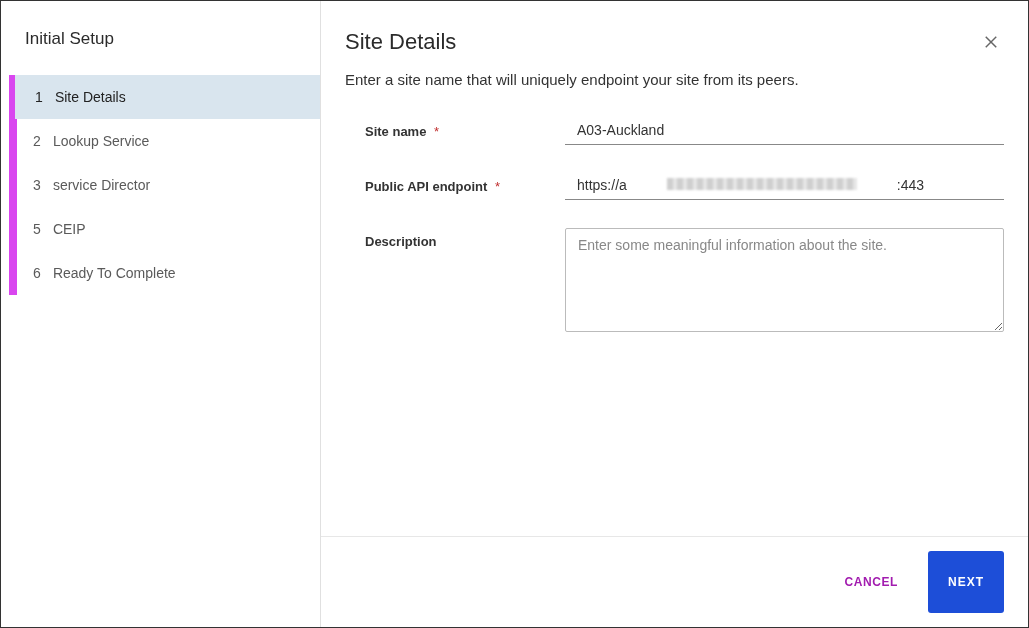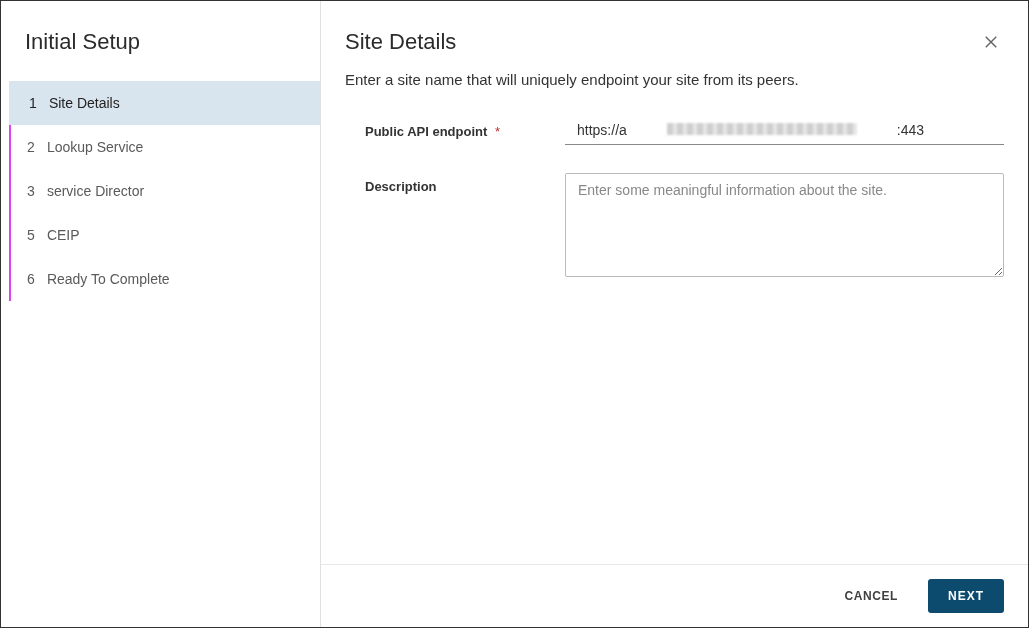--- a/index.html
+++ b/index.html
@@ -20,31 +20,31 @@
     }
     
     .sidebar {
       width: 320px;
       padding: 28px 0 0 0;
       border-right: 1px solid #e0e0e0;
       display: flex;
       flex-direction: column;
     }
     .sidebar-title {
-      font-size: 22px;
+      font-size: 17px;
       font-weight: 400;
       color: #2b2b2b;
       padding: 0 0 26px 24px;
     }
     .steps {
       list-style: none;
       padding-left: 24px;
     }
     .steps-rail {
-      border-left: 2px solid #d946ef;
+      border-left: 8px solid #d946ef;
       margin-left: 8px;
     }
     .step-item {
       padding: 14px 12px 14px 18px;
       font-size: 14px;
       color: #5a5a5a;
       cursor: pointer;
       margin-left: -2px;
     }
     .step-item .num { display: inline-block; width: 16px; }
@@ -182,36 +182,36 @@
       border-top: 1px solid #e7e7e7;
       padding: 14px 24px;
       display: flex;
       justify-content: flex-end;
       gap: 18px;
       align-items: center;
     }
     .btn-flat {
       background: none;
       border: none;
-      color: #404040;
+      color: #a21caf;
       font-size: 12px;
       font-weight: 600;
       letter-spacing: 0.6px;
       cursor: pointer;
       padding: 10px 12px;
     }
     .btn-primary {
-      background: #0c4a6e;
+      background: #1d4ed8;
       border: none;
       color: #fff;
       font-size: 12px;
       font-weight: 600;
       letter-spacing: 1px;
       cursor: pointer;
-      padding: 10px 20px;
+      padding: 24px 20px;
       border-radius: 3px;
     }
   </style>
 </head>
 <body>
 
 <div class="dialog-body">
 
   <aside class="sidebar">
     <div class="sidebar-title">Initial Setup</div>
@@ -253,20 +253,29 @@
           </svg>
         </span>
       </button>
     </div>
 
     <div class="scroll-area">
 
 
       <p class="intro">Enter a site name that will uniquely endpoint your site from its peers.</p>
 
+      <div class="form-row">
+        <label class="form-label">
+          <span>Site name</span>
+          <span class="req">*</span>
+        </label>
+        <div class="form-control">
+          <input type="text" class="text-input" value="A03-Auckland" style="">
+        </div>
+      </div>
 
       <div class="form-row">
         <label class="form-label">
           <span>Public API endpoint</span>
           <span class="req">*</span>
         </label>
         <div class="form-control">
           <div class="endpoint-wrap">
             <span>https://a</span>
             <span class="mask"></span>

